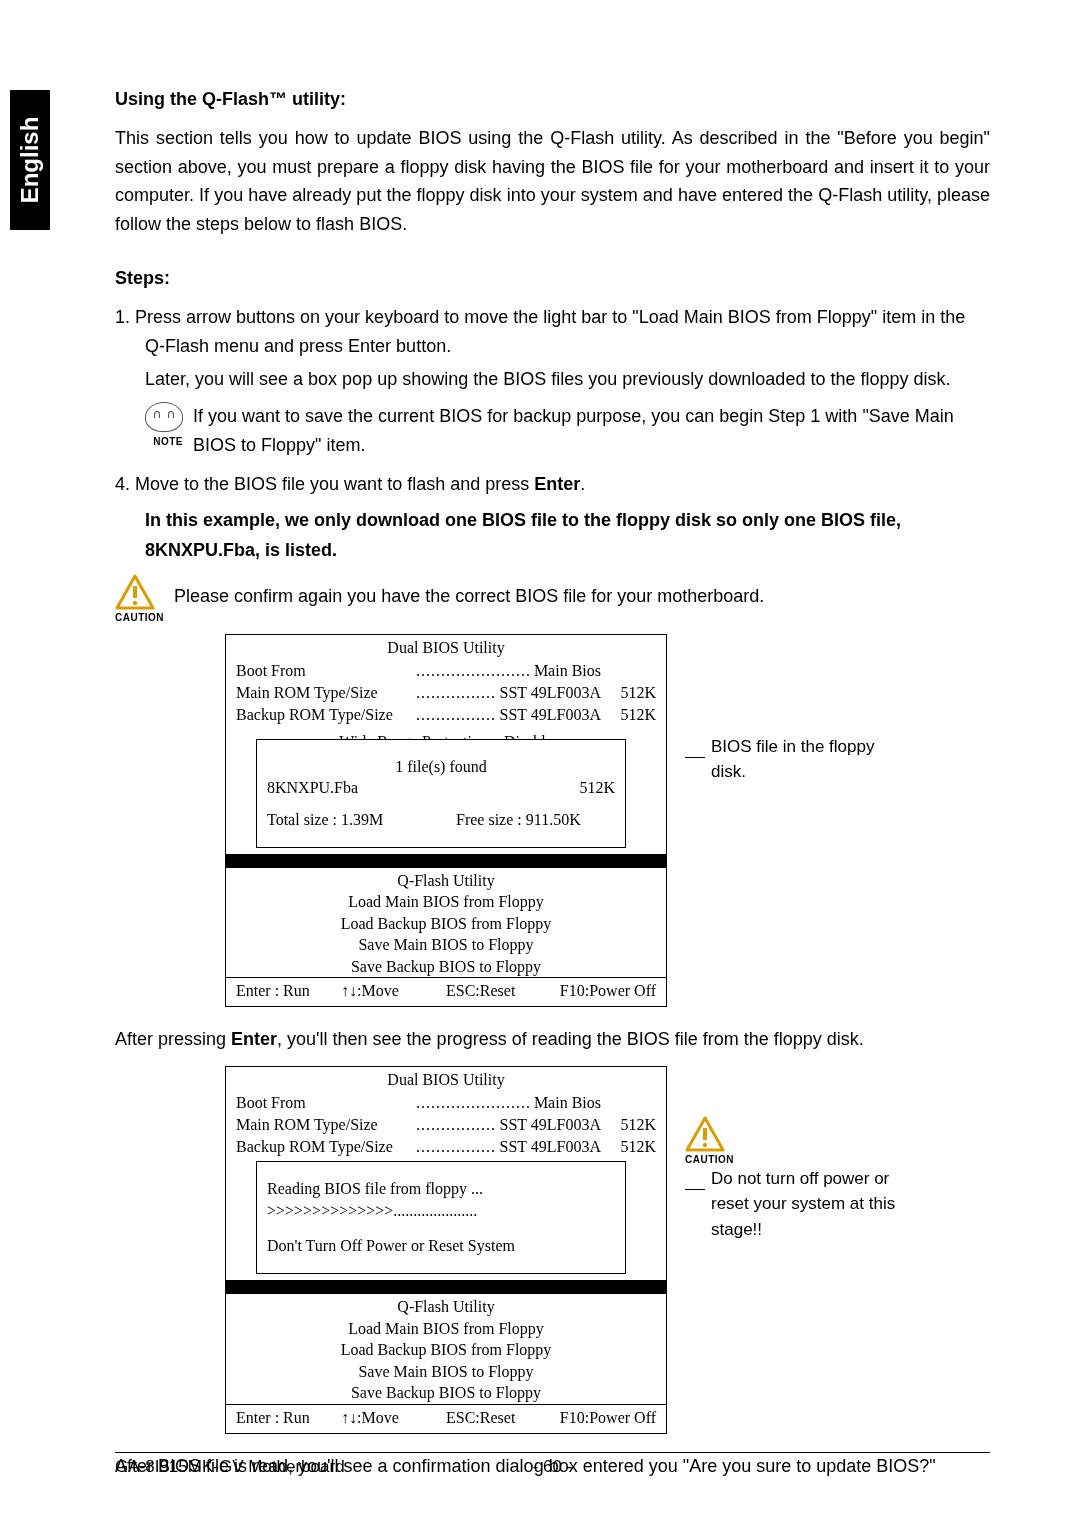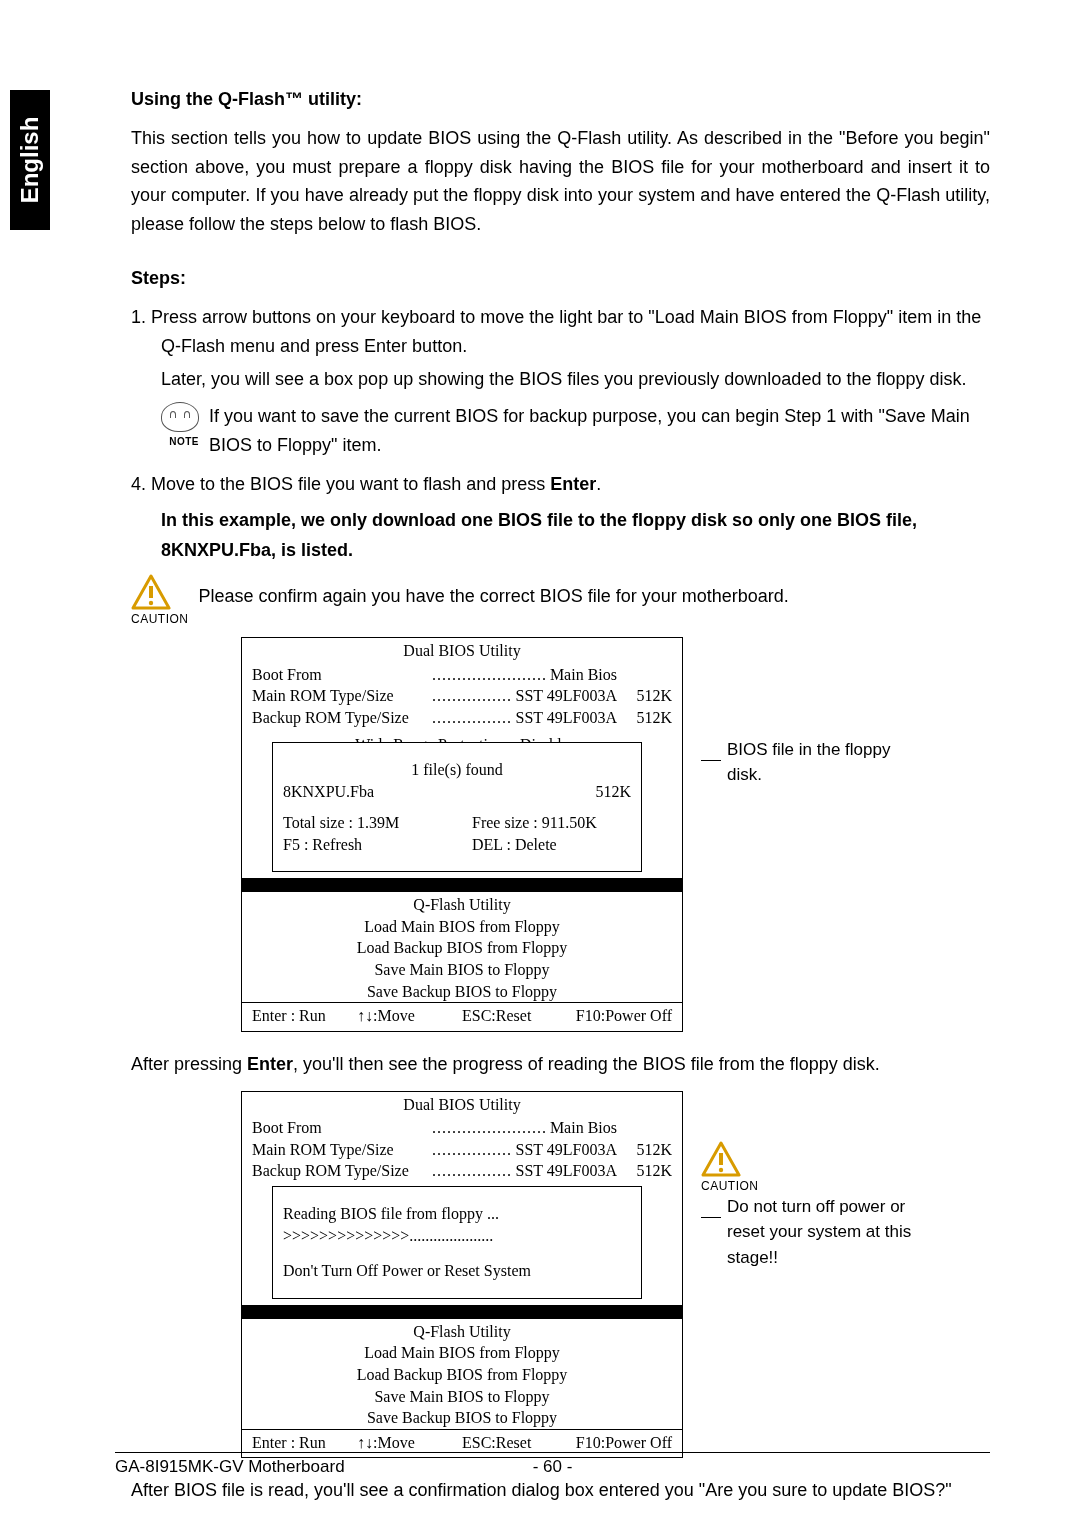--- a/index.html
+++ b/index.html
@@ -31,21 +31,20 @@
     justify-content: center;
   }
   .lang-tab span {
     transform: rotate(-90deg);
     white-space: nowrap;
   }
   .content {
     font-size: 18px;
     line-height: 1.6;
     color: #000;
-    margin-left: 16px;
   }
   .content h3 {
     font-size: 18px;
     font-weight: bold;
     margin: 0 0 10px 0;
   }
   .content p {
     margin: 0 0 25px 0;
     text-align: justify;
   }
@@ -90,21 +89,21 @@
   .note-lbl { font-size: 10px; font-weight: bold; letter-spacing: 0.5px; }
   .caution-icon {
     flex: 0 0 auto;
     text-align: center;
   }
   .caution-tri {
     width: 40px; height: 36px;
     position: relative;
   }
   .caution-tri svg { display: block; }
-  .caution-lbl { font-size: 12px; font-weight: normal; letter-spacing: 0.5px; }
+  .caution-lbl { font-size: 10px; font-weight: bold; letter-spacing: 0.5px; }
 
   .bold { font-weight: bold; }
 
   
   .bios-wrap {
     display: flex;
     gap: 18px;
     margin: 8px 0 18px 110px;
   }
   .bios-box {
@@ -291,24 +290,20 @@
 
         <div class="file-popup" style="position:relative;margin-top:-14px;background:#fff;">
           <div class="center">1 file(s) found</div>
           <div class="file-row">
             <span class="fname">8KNXPU.Fba</span>
             <span class="fsize">512K</span>
           </div>
           <div class="meta">
             <span class="m1">Total size : 1.39M</span>
             <span class="m2">Free size : 911.50K</span>
-          </div>
-          <div class="meta" style="margin-top:0;">
-            <span class="m1">F5 : Refresh</span>
-            <span class="m2">DEL : Delete</span>
           </div>
         </div>
 
         <div class="hbar"></div>
         <div class="center">Q-Flash Utility</div>
         <div class="menu-item">Load Main BIOS from Floppy</div>
         <div class="menu-item">Load Backup BIOS from Floppy</div>
         <div class="menu-item">Save Main BIOS to Floppy</div>
         <div class="menu-item">Save Backup BIOS to Floppy</div>
         <div class="footer-row" style="border-top:1px solid #000;">

